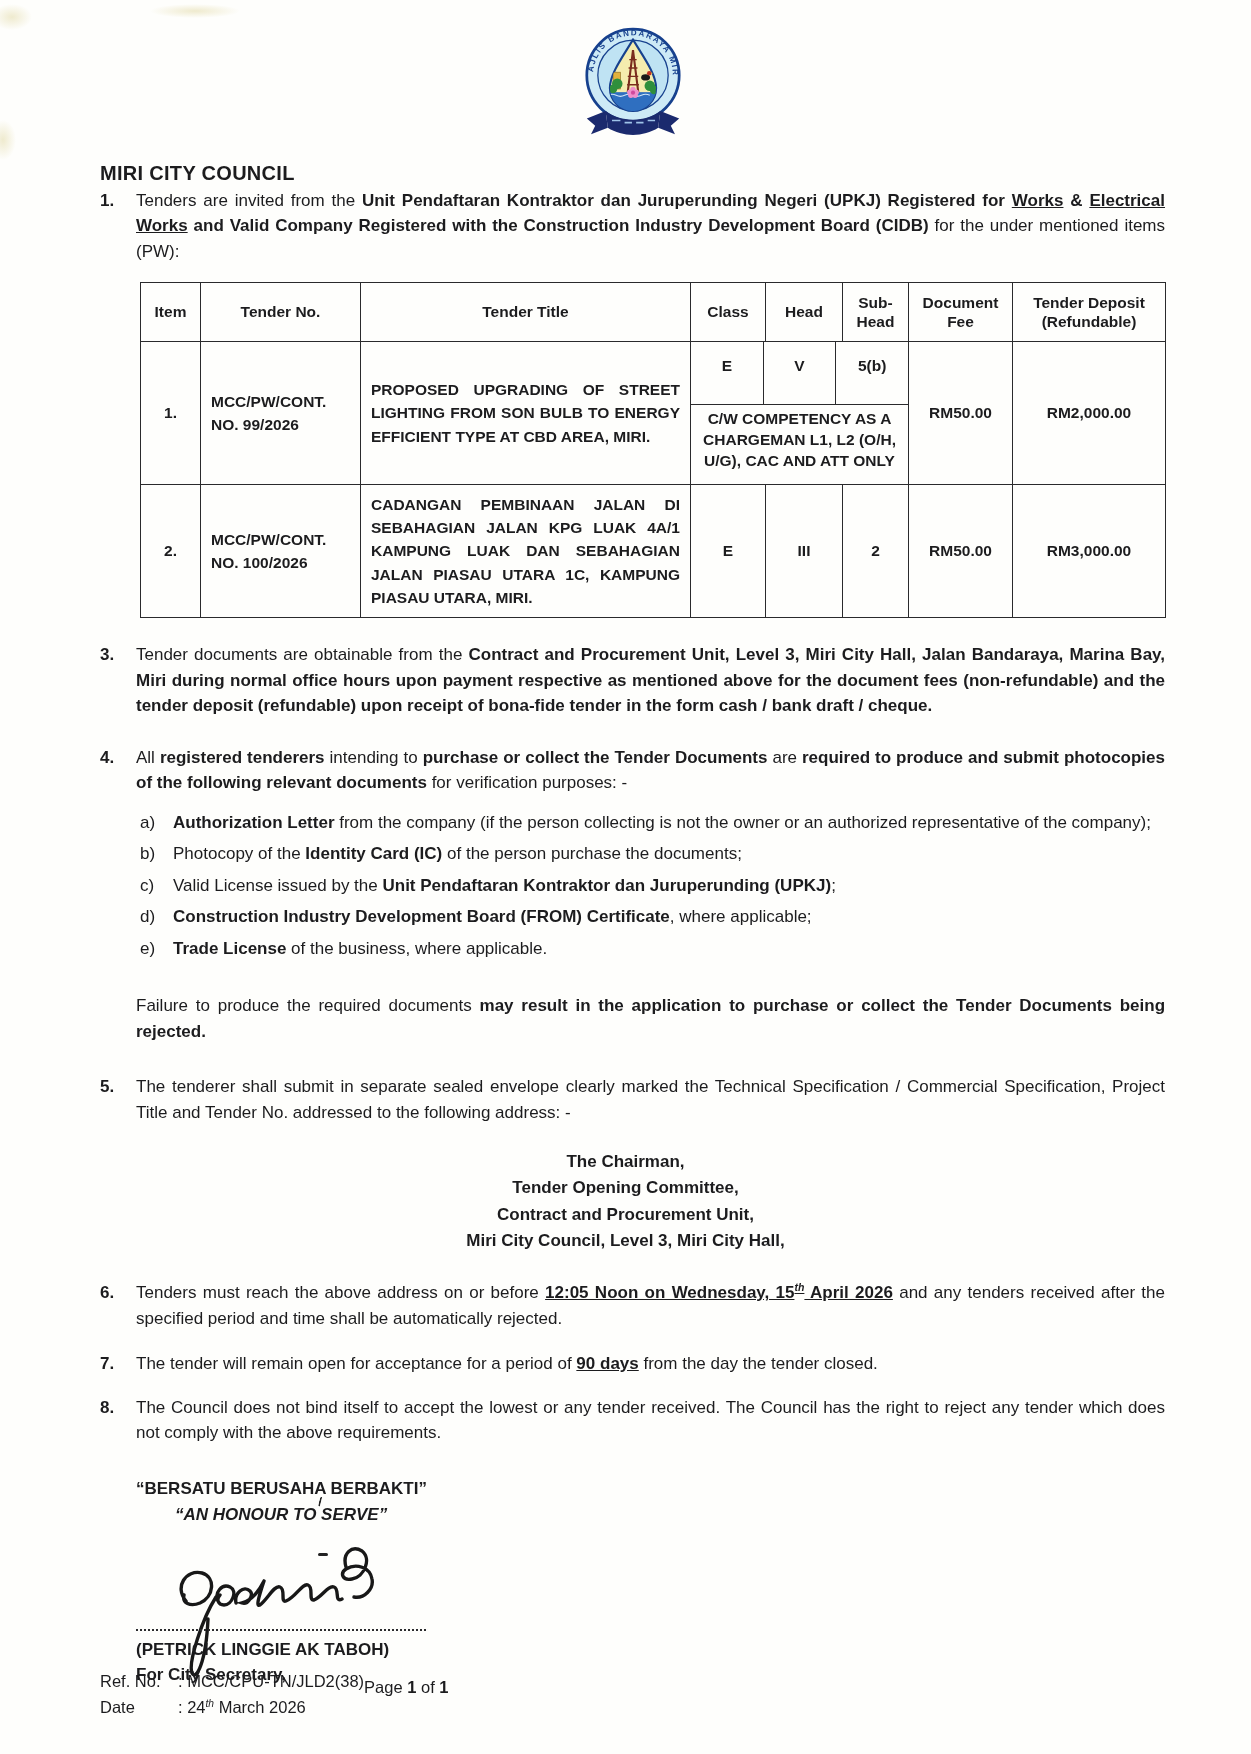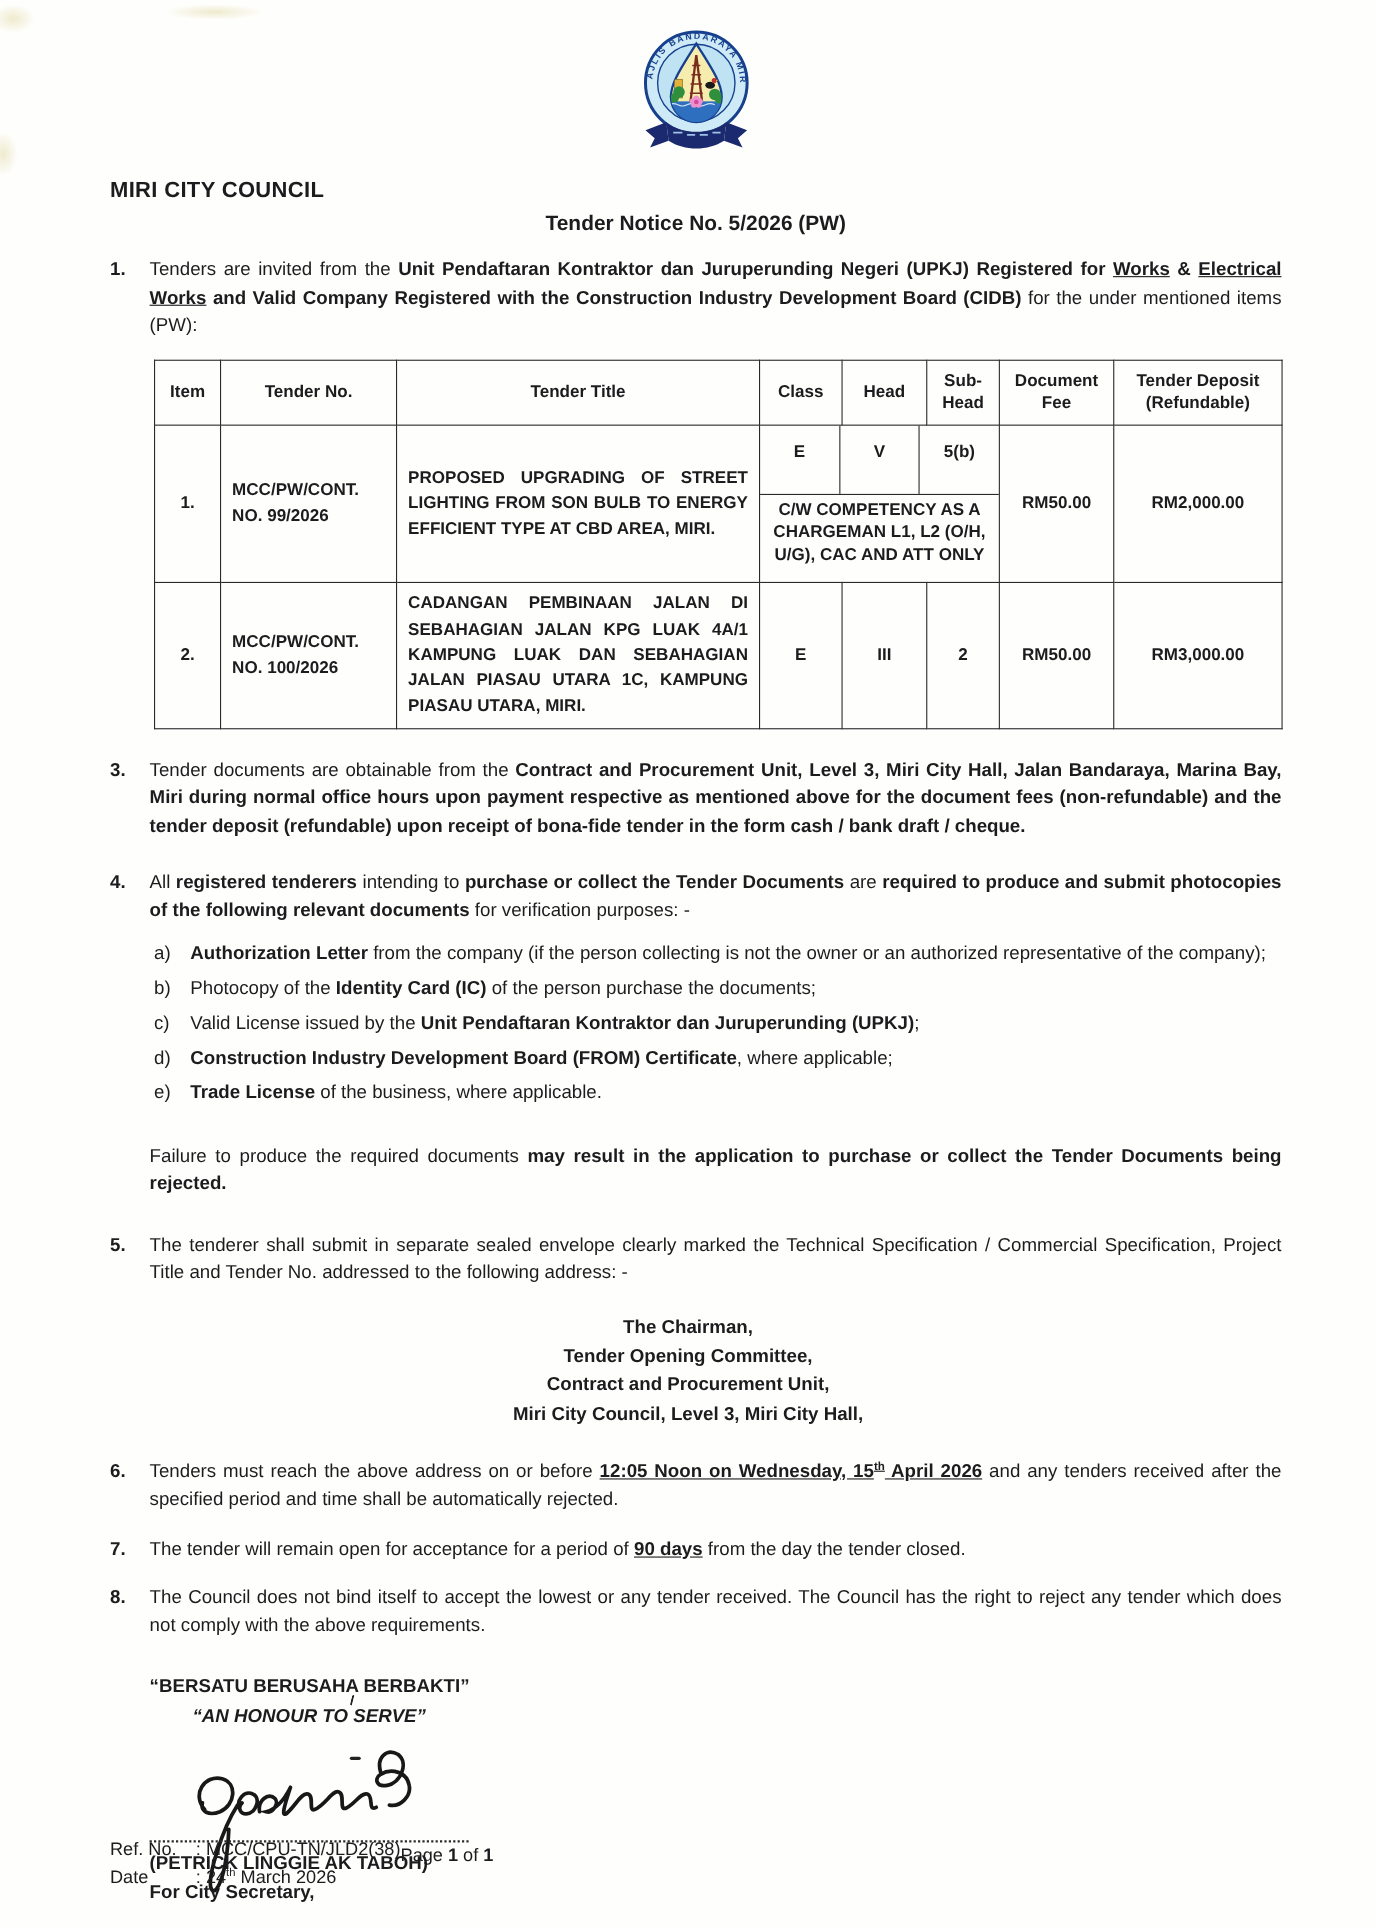--- a/index.html
+++ b/index.html
@@ -11,21 +11,21 @@
     font-family:"Liberation Sans","DejaVu Sans",sans-serif;
     color:#1c1c1e;
     font-size:17px;
     line-height:1.5;
     overflow:hidden;
     box-sizing:border-box;
     padding:26px 86px 0 100px;
   }
   .b{font-weight:700;}
   .u{text-decoration:underline;}
-  sup{font-size:0.62em;line-height:0;}
+  sup{font-size:0.62em;line-height:0;font-style:italic;}
   
   .crest-wrap{text-align:center;margin-bottom:2px;}
   .crest-wrap svg{display:inline-block;}
   .org-name{text-align:left;font-weight:700;font-size:20px;letter-spacing:.3px;margin-top:-4px;}
   .notice-title{text-align:center;font-weight:700;font-size:19px;margin-top:2px;margin-bottom:14px;}
   
   .nitem{display:flex;margin-bottom:18px;}
   .nitem .num{flex:0 0 36px;font-weight:700;}
   .nitem .body{flex:1;text-align:justify;}
   
@@ -124,21 +124,20 @@
       </text>
       <g>
         <path d="M16 88 L34 81 L36 97 L20 103 L24 95 Z" fill="#1b2a6e"></path>
         <path d="M104 88 L86 81 L84 97 L100 103 L96 95 Z" fill="#1b2a6e"></path>
         <path d="M34 81 C48 92, 72 92, 86 81 L84 97 C70 106, 50 106, 36 97 Z" fill="#1b2a6e"></path>
         <path d="M40 90 h8 M52 92 h7 M63 92 h7 M74 90 h7" stroke="#9fc3e8" stroke-width="1.6"></path>
       </g>
     </svg>
   </div>
   <div class="org-name">MIRI CITY COUNCIL</div>
-  <div class="notice-title">Tender Notice No. 5/2026 (PW)</div>
 
   <div class="nitem">
     <div class="num">1.</div>
     <div class="body"><span>Tenders are invited from the </span><span class="b">Unit Pendaftaran Kontraktor dan Juruperunding Negeri (UPKJ) Registered for </span><span class="b u">Works</span><span class="b"> &amp; </span><span class="b u">Electrical Works</span><span class="b"> and Valid Company Registered with the Construction Industry Development Board (CIDB)</span><span> for the under mentioned items (PW):</span></div>
   </div>
 
   <table class="ttable">
     <colgroup>
       <col class="c-item">
         <col class="c-no">

